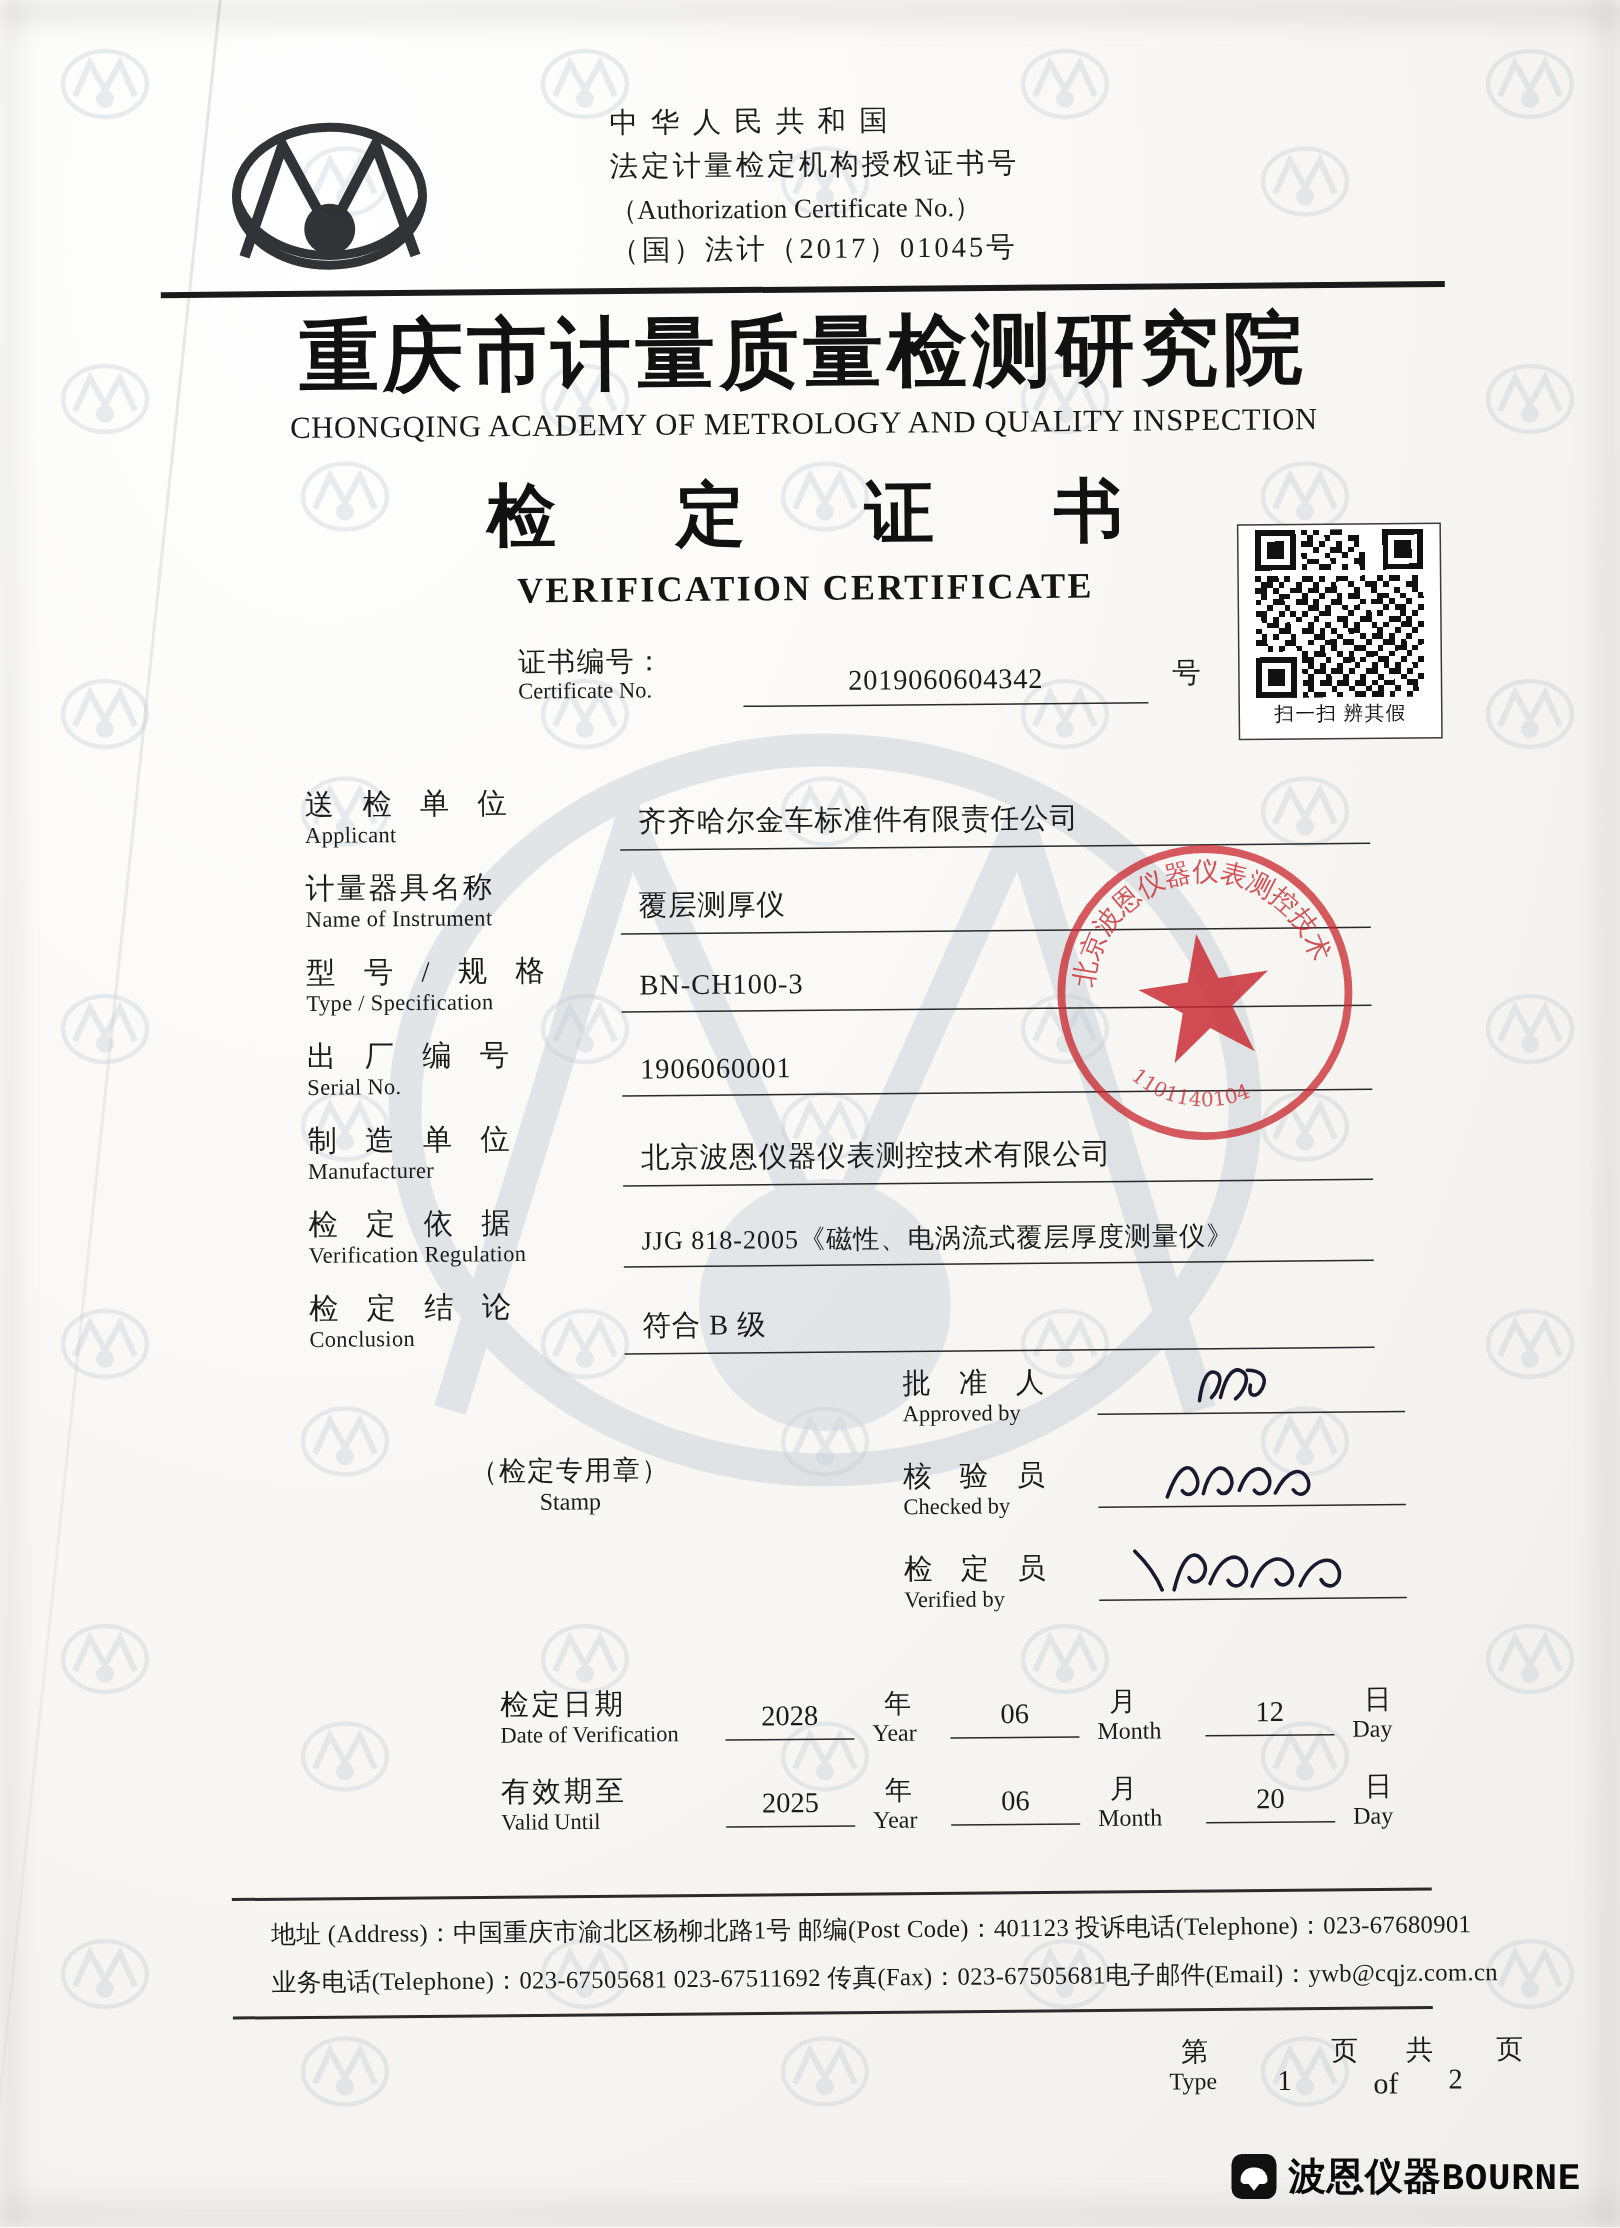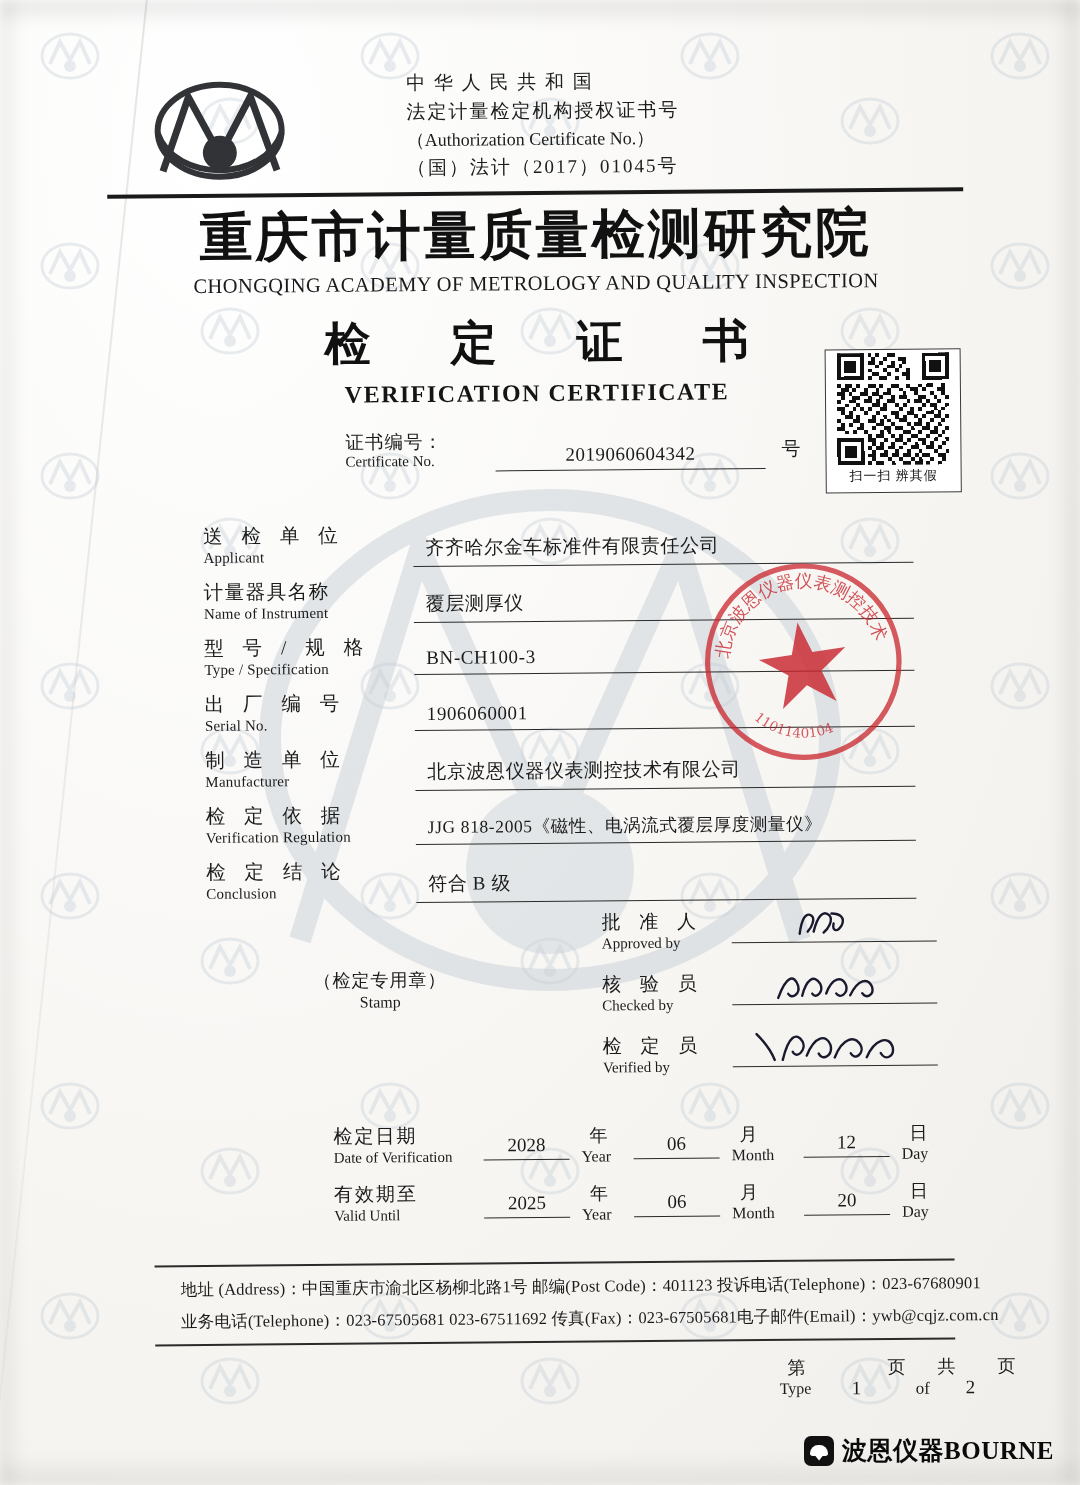--- a/index.html
+++ b/index.html
@@ -325,36 +325,36 @@
   #footer-line-1 { top: 1276px; }
   #footer-line-2 { top: 1308px; }
 
   
   #page-row { position: absolute; left: 760px; top: 1358px; width: 260px; height: 48px; }
   #page-row .cn1 { position: absolute; left: 22px; top: 0; font-size: 18px; }
   #page-row .cn2 { position: absolute; left: 122px; top: 0; font-size: 18px; }
   #page-row .cn3 { position: absolute; left: 172px; top: 0; font-size: 18px; }
   #page-row .cn4 { position: absolute; left: 232px; top: 0; font-size: 18px; }
   #page-row .en1 { position: absolute; left: 14px; top: 24px; font-size: 16px; }
-  #page-row .en2 { position: absolute; left: 150px; top: 24px; font-size: 17px; }
+  #page-row .en2 { position: absolute; left: 150px; top: 24px; font-size: 20px; }
   #page-row .num1 { position: absolute; left: 86px; top: 22px; font-size: 19px; }
   #page-row .num2 { position: absolute; left: 200px; top: 22px; font-size: 19px; }
 
   
   #bourne-badge {
     position: absolute;
     right: 26px;
     bottom: 18px;
     display: flex;
     align-items: center;
     gap: 8px;
     font-size: 25px;
     font-weight: bold;
     color: #0a0a0a;
-    font-family: Liberation Serif, serif;
+    font-family: Liberation Mono, monospace;
     letter-spacing: 0.5px;
   }
   #bourne-icon {
     width: 30px; height: 30px;
     border-radius: 7px;
     background: #111;
     position: relative;
     flex: none;
   }
   #bourne-icon::before {

